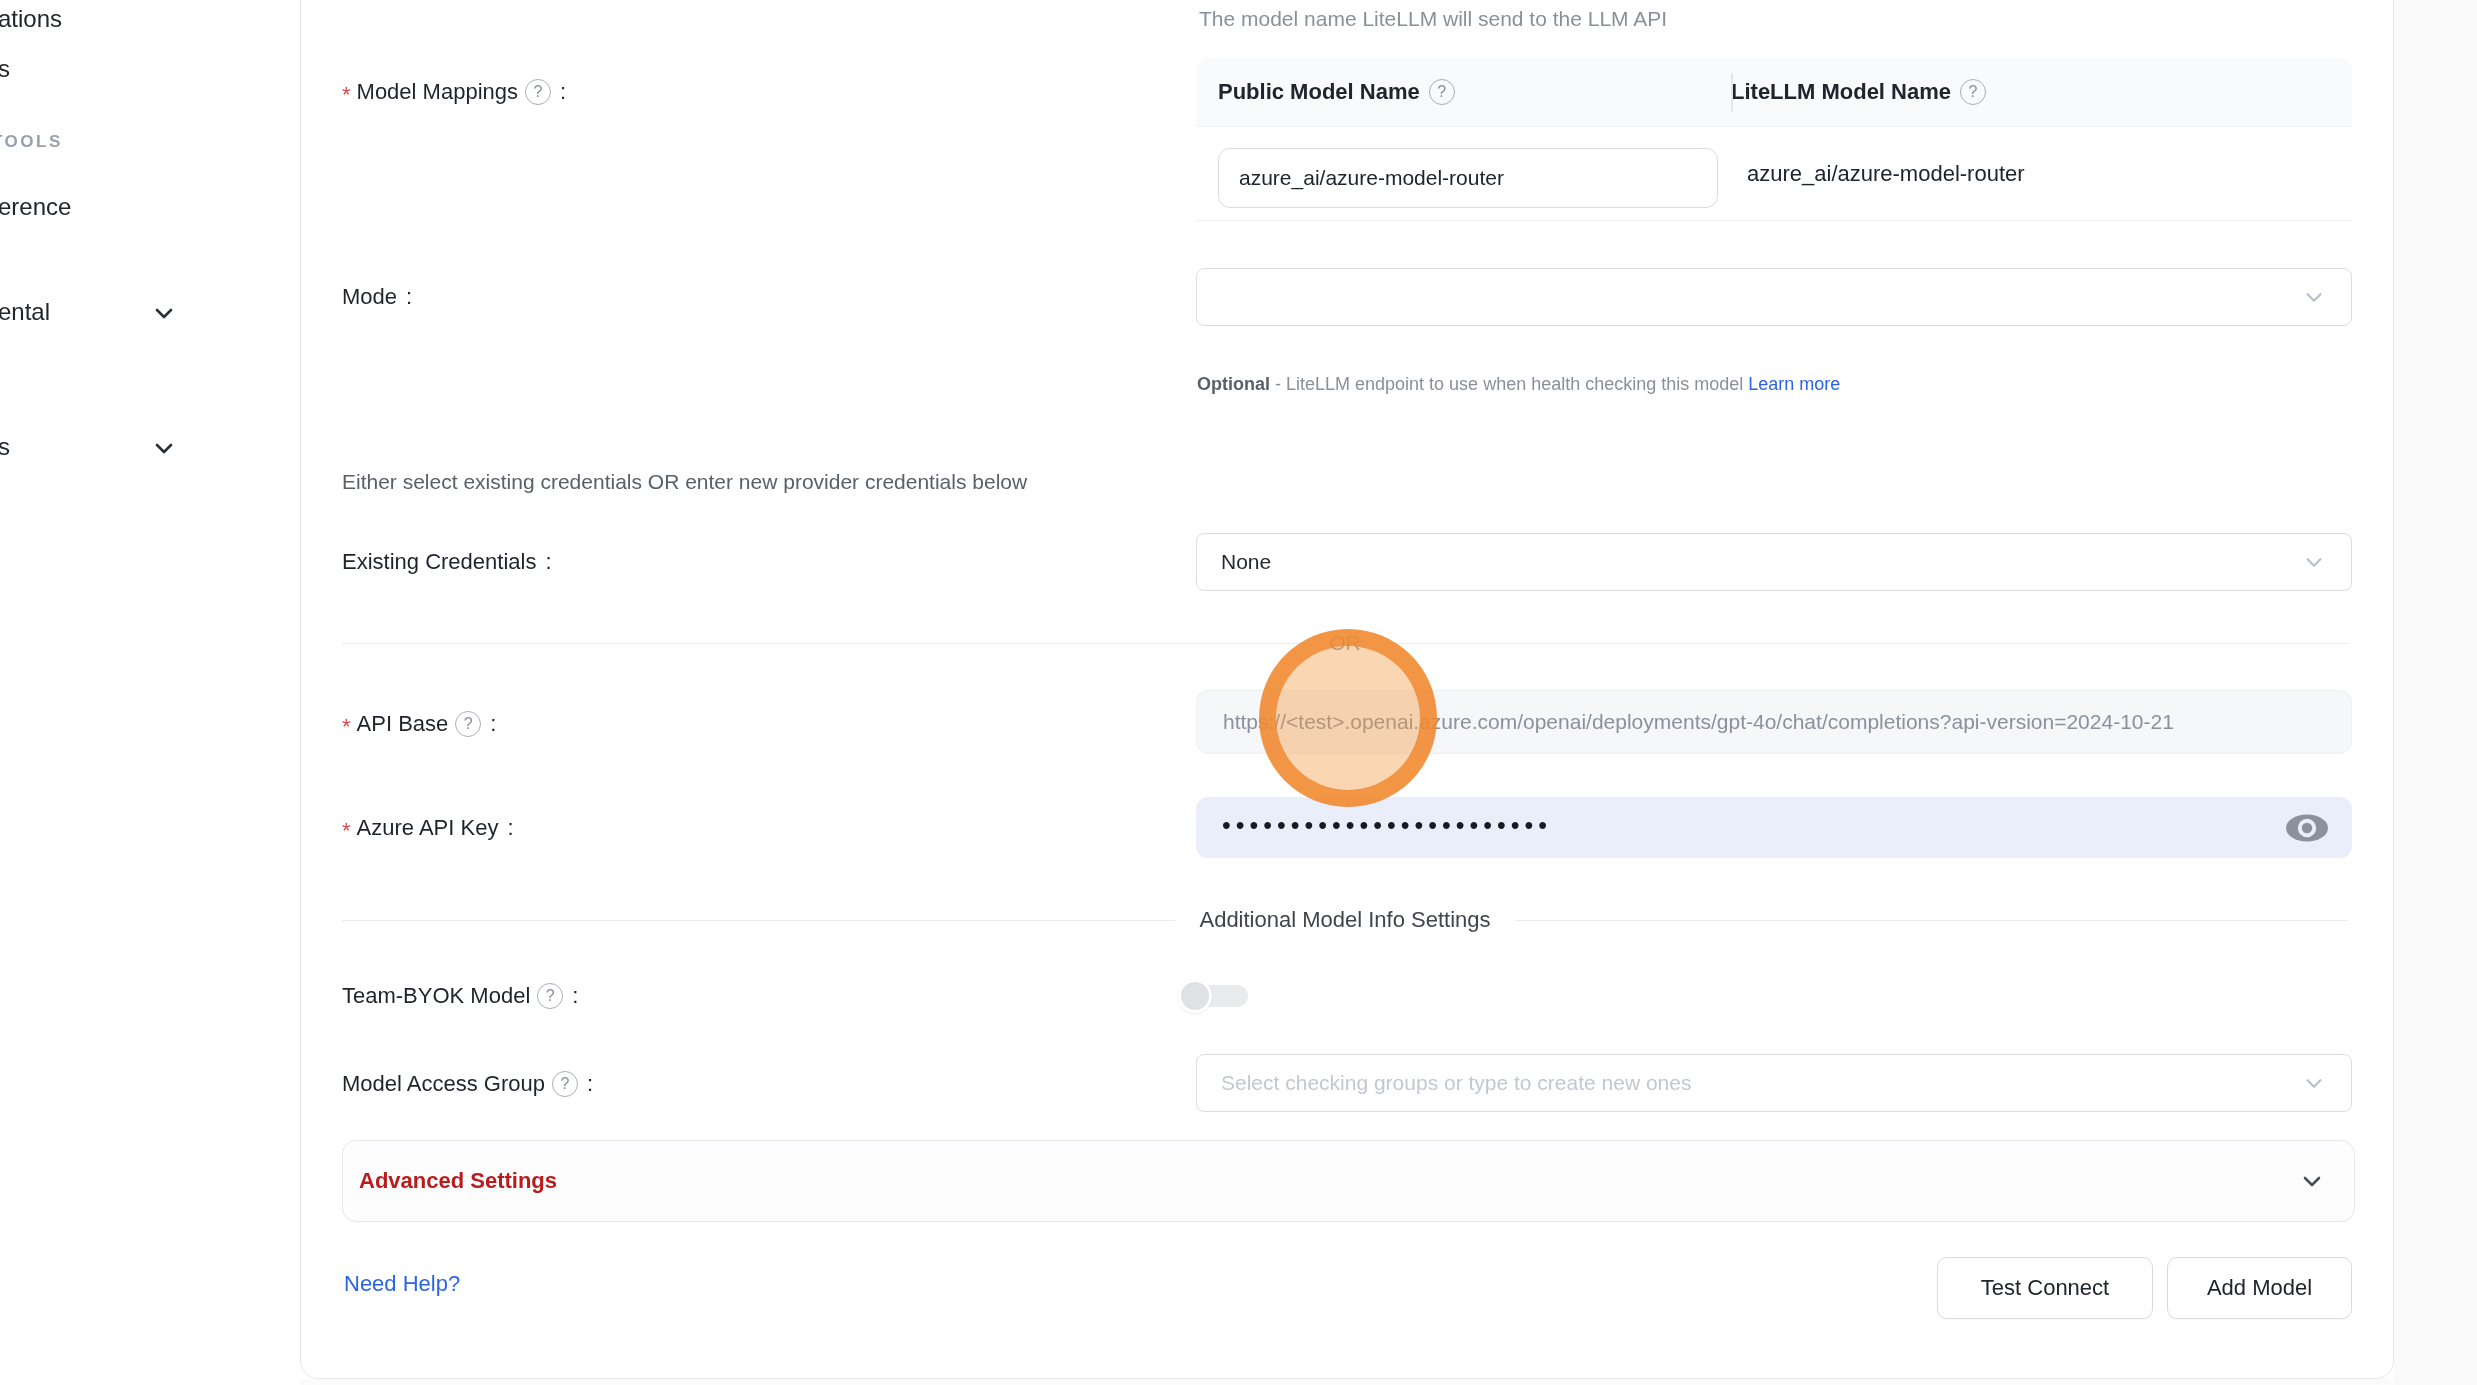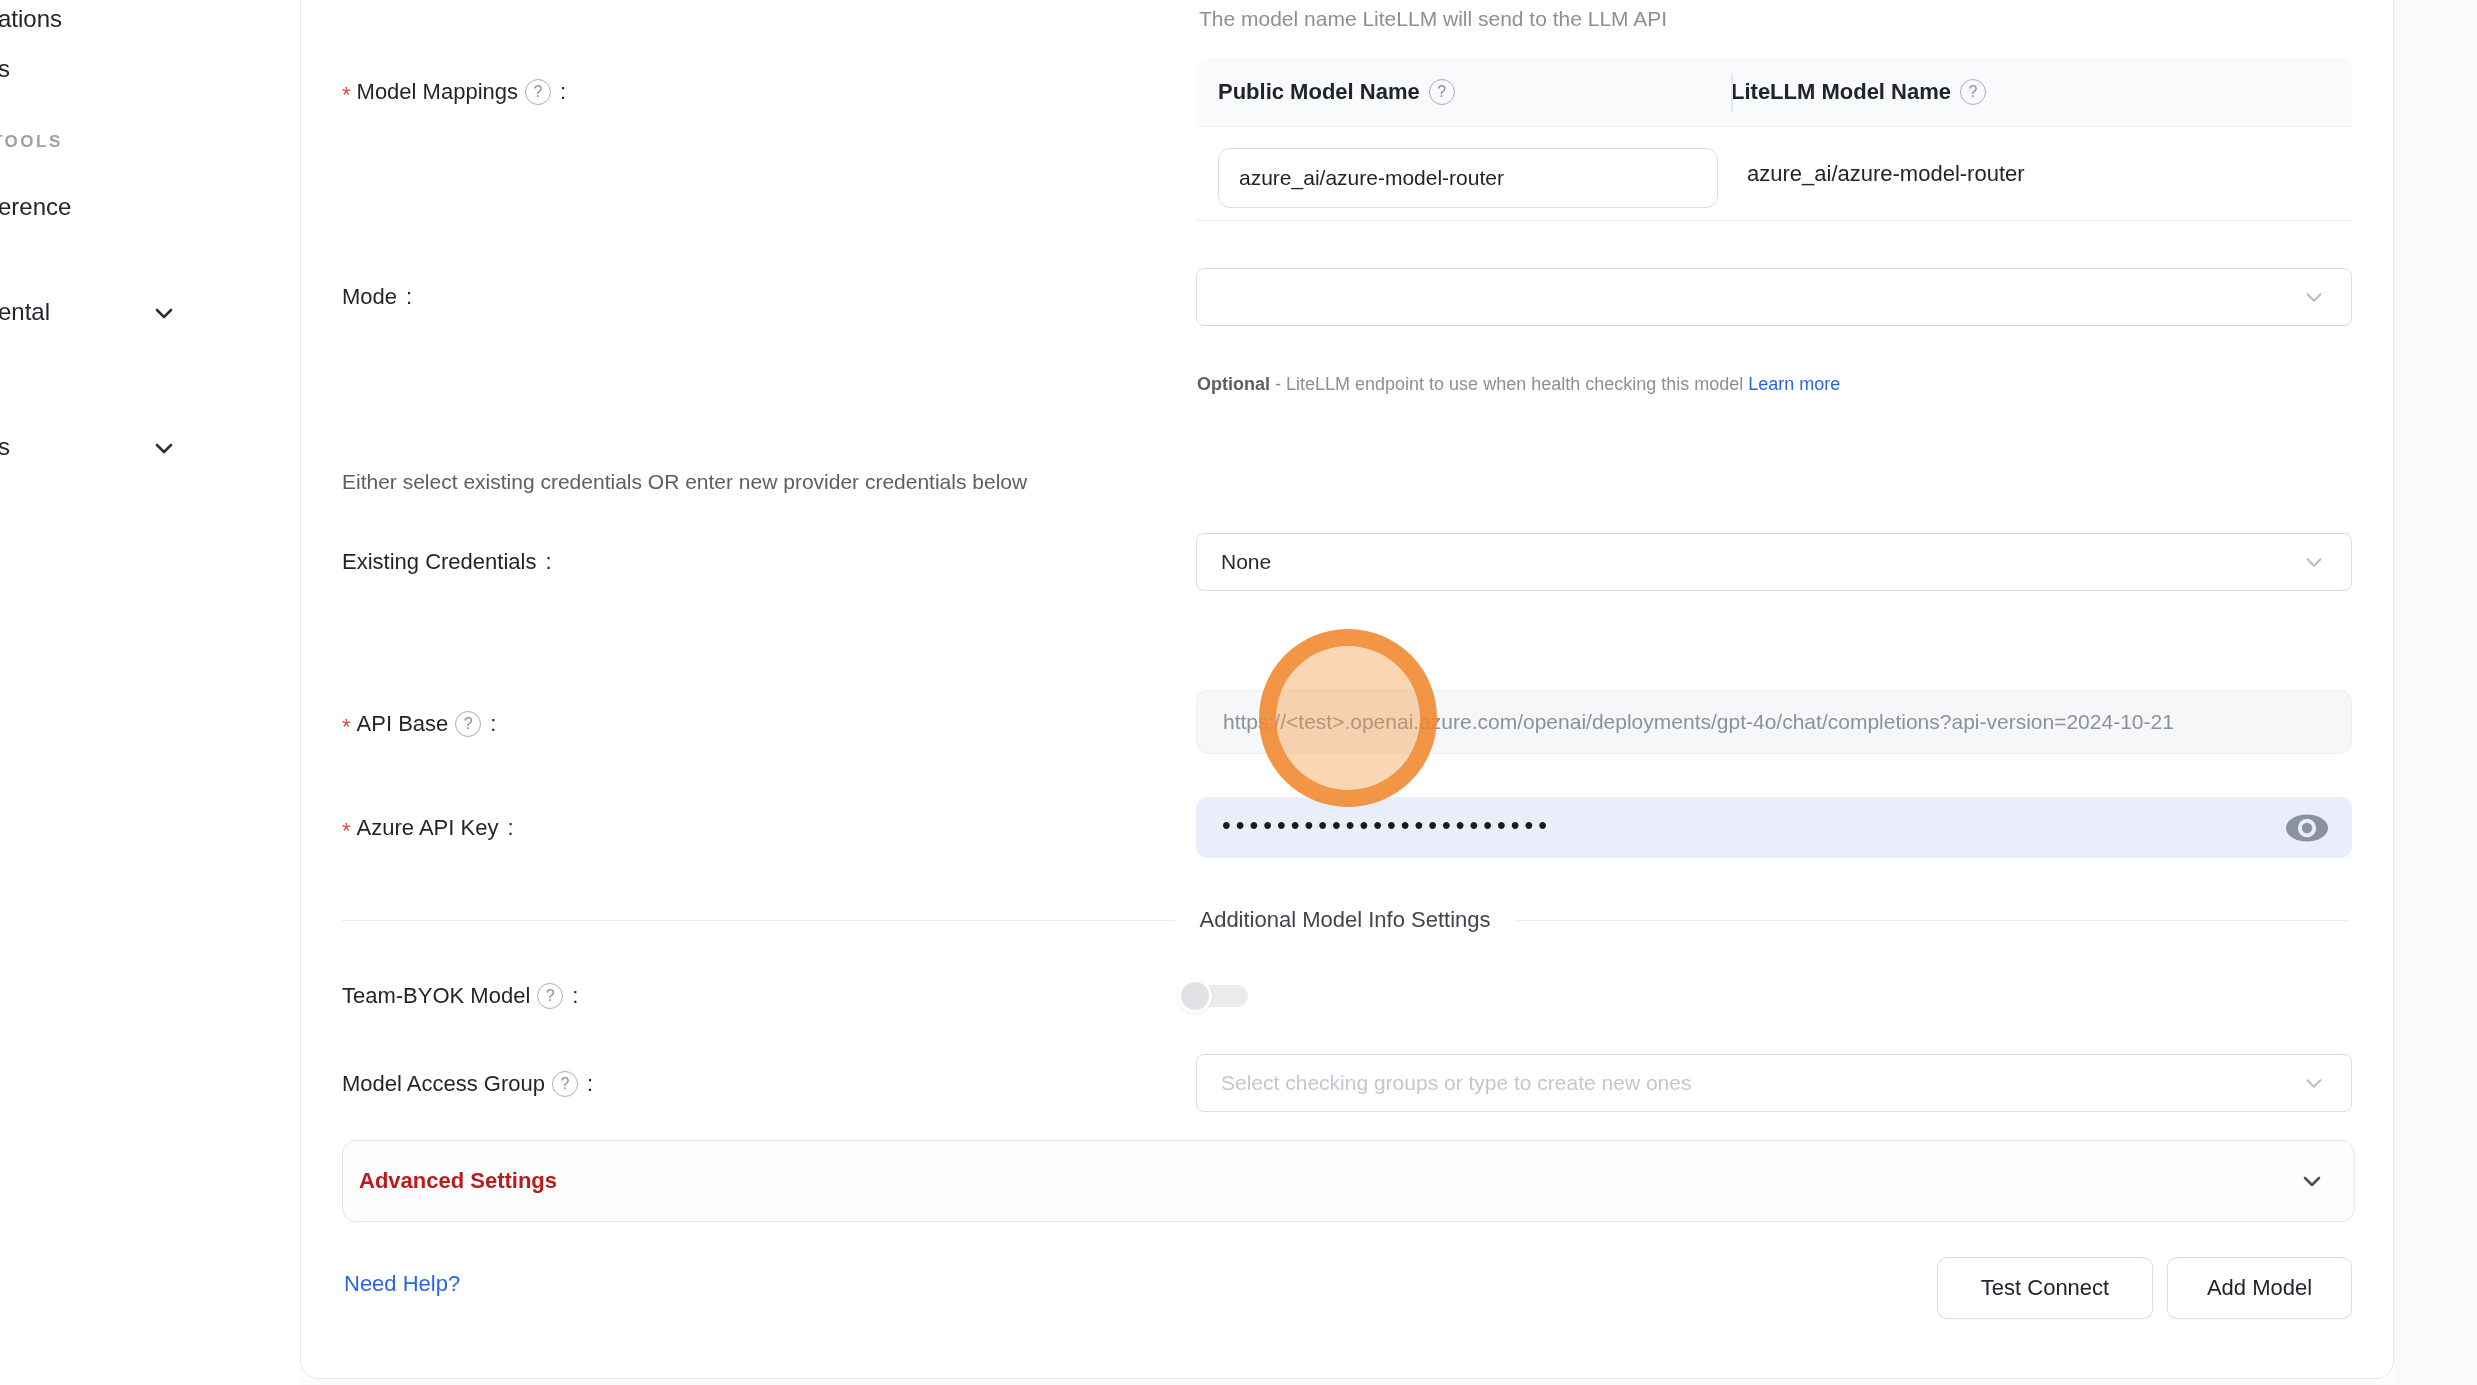--- a/index.html
+++ b/index.html
@@ -195,20 +195,23 @@
   </div>
   <div class="ctrl select-box" style="top:533px;">
     <span>None</span>
     <span class="sel-chevron">
       <svg width="22" height="22" viewBox="0 0 24 24">
           <polyline points="5,9 12,16 19,9" fill="none" stroke="#b9bfc9" stroke-width="2.4" stroke-linecap="round" stroke-linejoin="round"></polyline>
         </svg>
     </span>
   </div>
 
+  <div class="tdivider" style="top:629px; height:28px;">
+    <span class="or-text">OR</span>
+  </div>
 
   <div class="frm-label" style="top:708px;">
     <span class="req">*</span>
     <span>API Base</span>
     <span class="help-circle">?</span>
     <span class="colon">:</span>
   </div>
   <div class="api-input">https://&lt;test&gt;.openai.azure.com/openai/deployments/gpt-4o/chat/completions?api-version=2024-10-21</div>
 
   <div class="frm-label" style="top:812px;">

